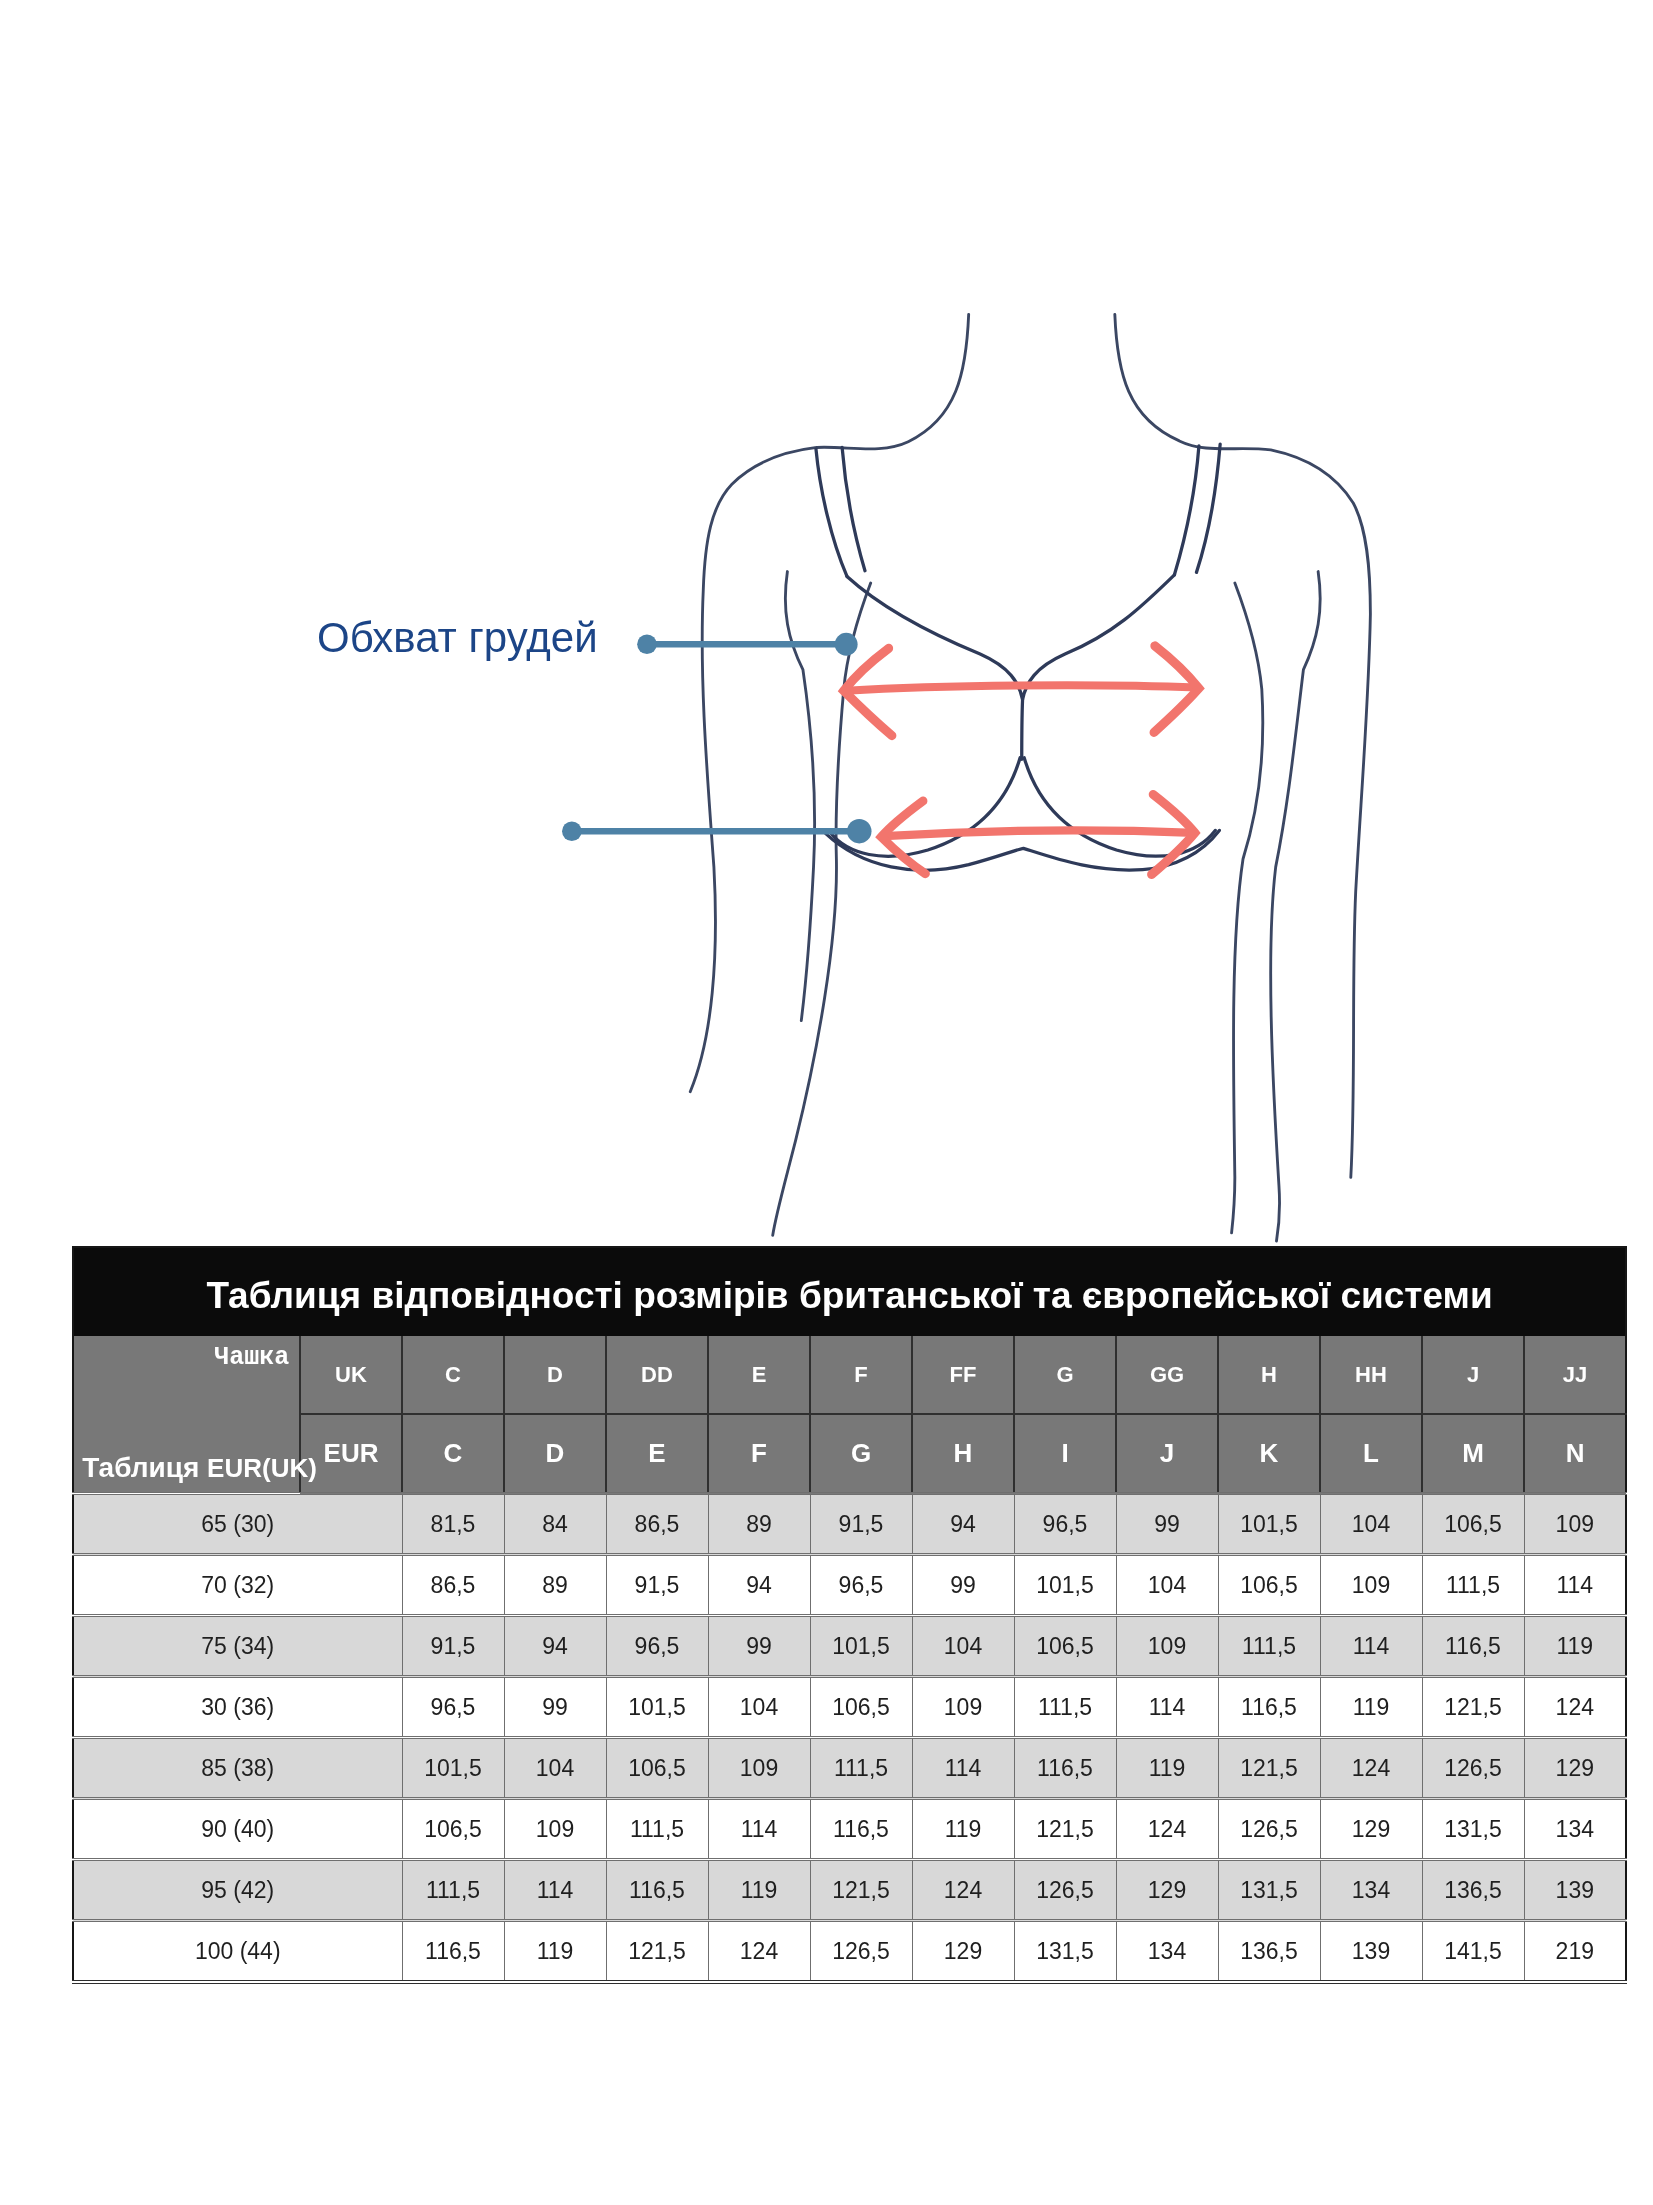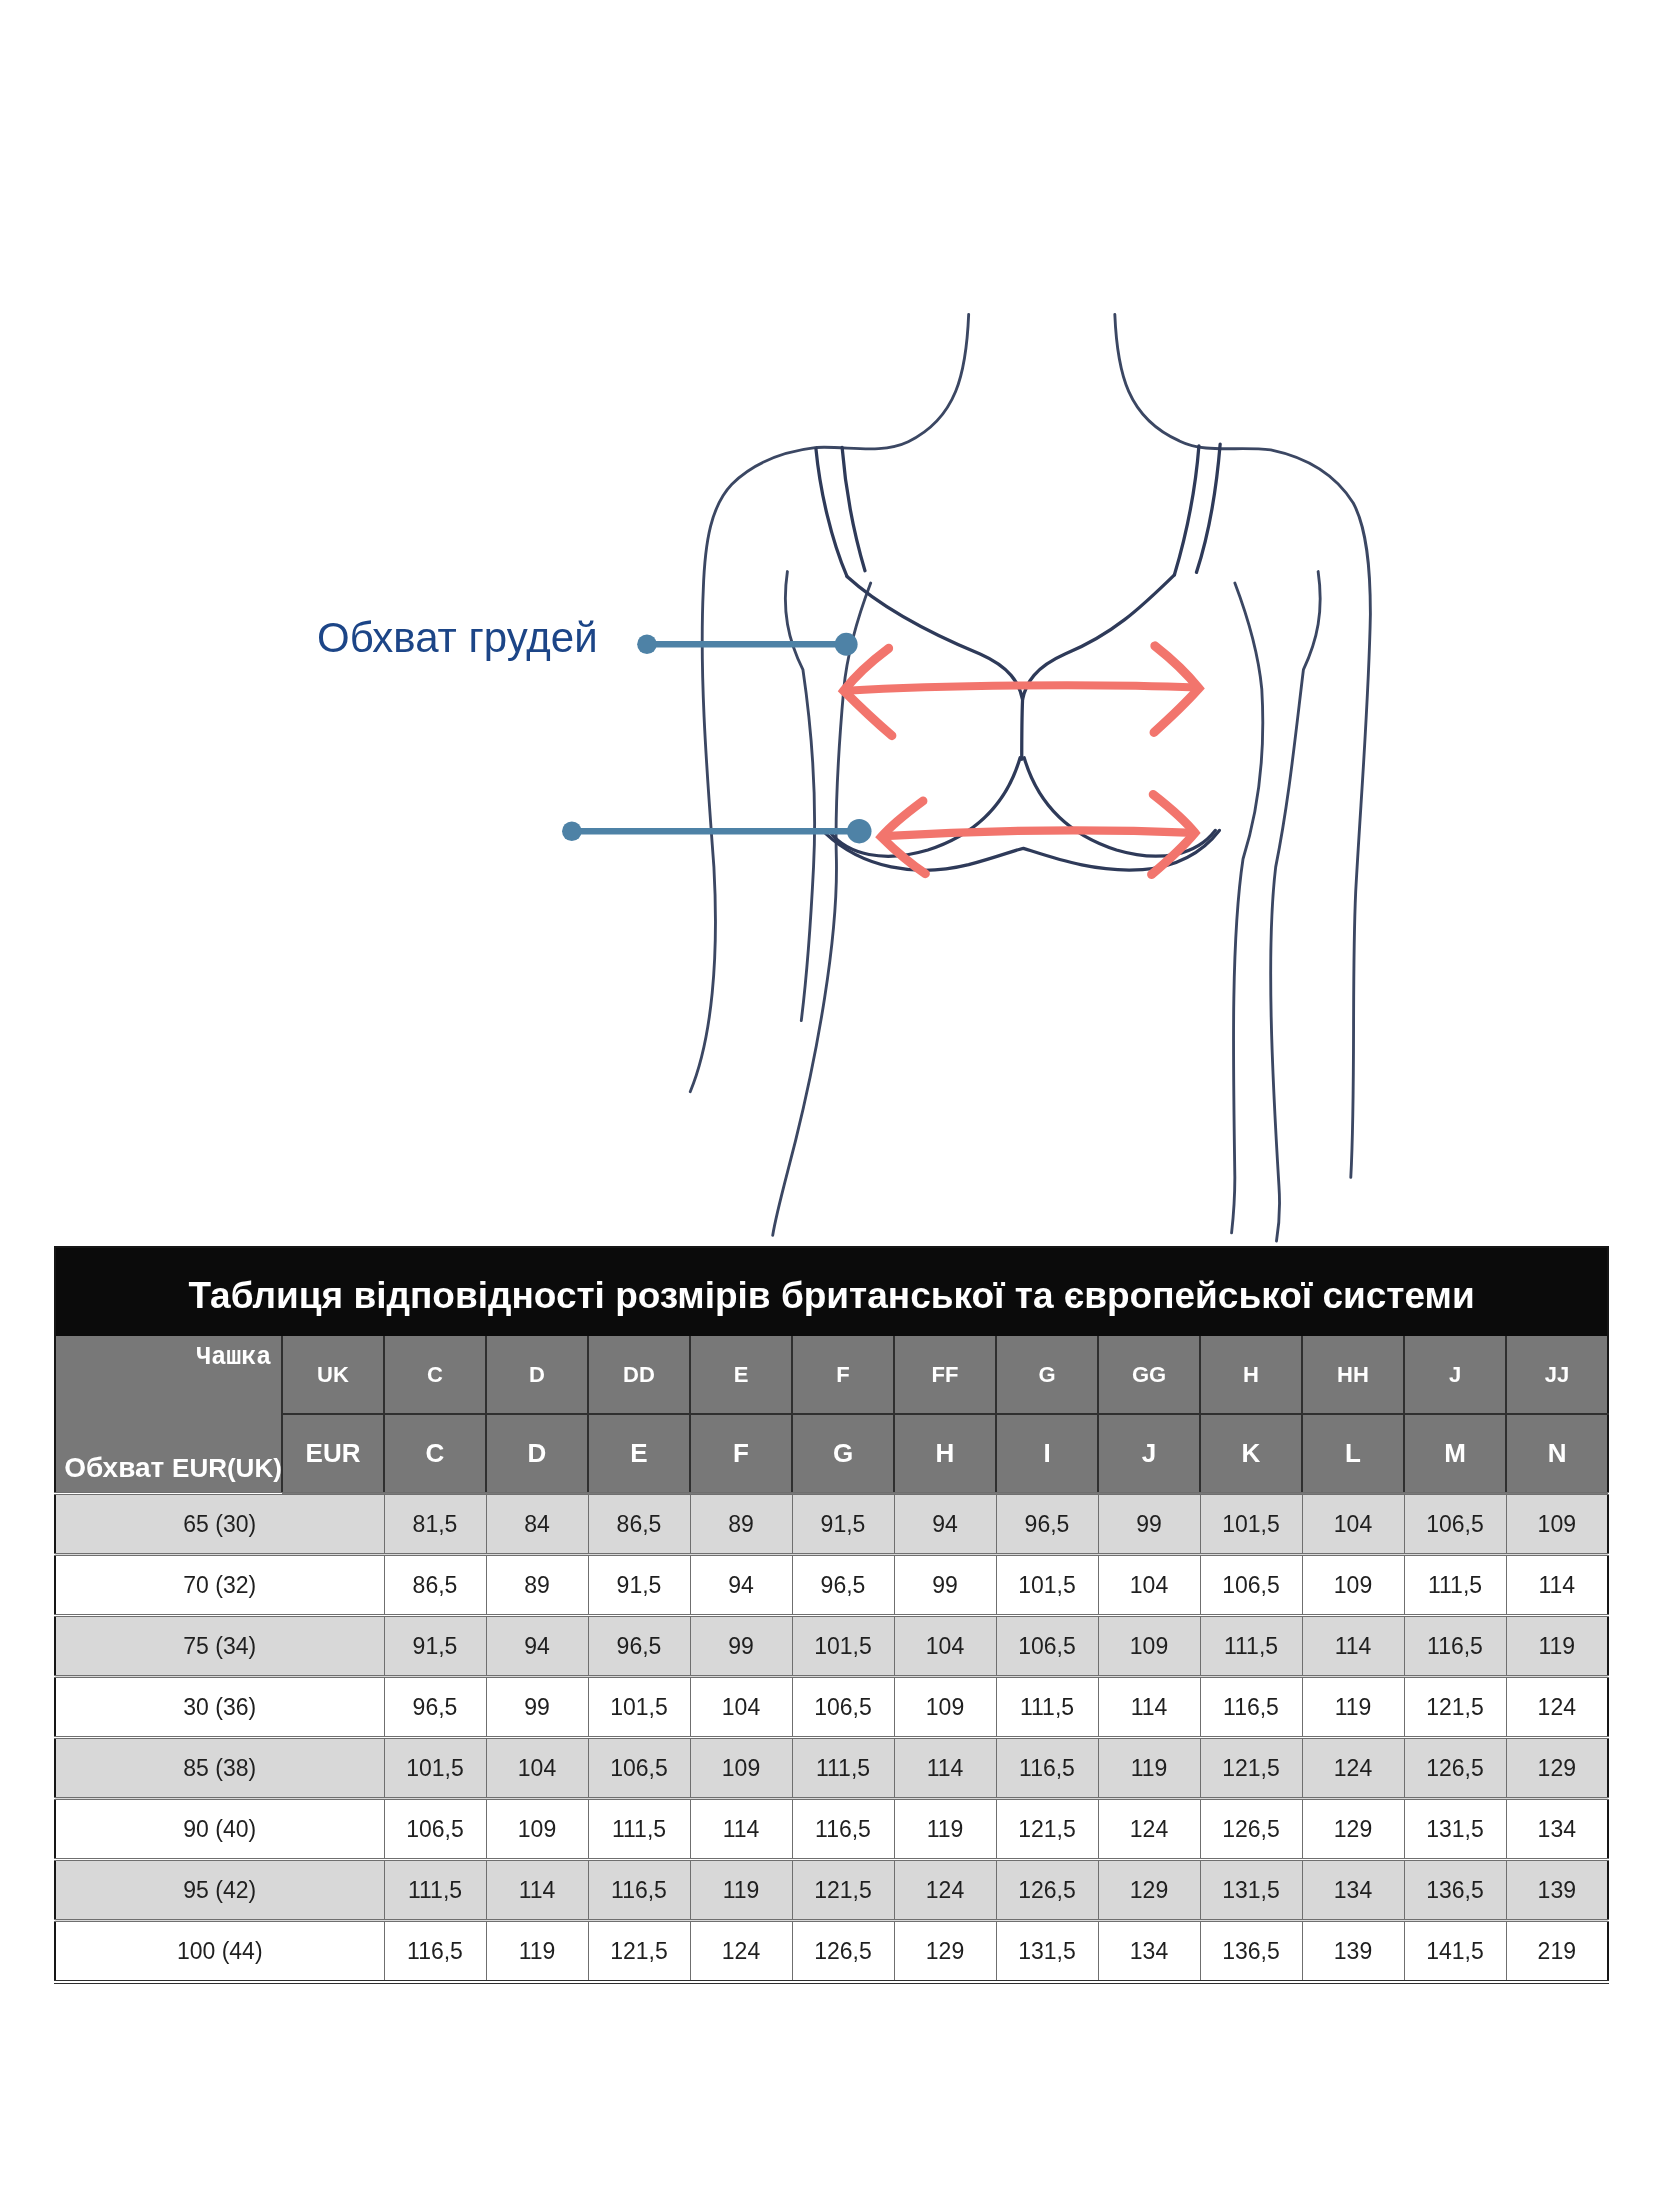--- a/index.html
+++ b/index.html
@@ -6,21 +6,21 @@
   .page{position:relative;width:1654px;height:2205px;background:#ffffff;overflow:hidden;
         font-family:"Liberation Sans","DejaVu Sans",sans-serif;}
   
   .figure{position:absolute;left:0;top:0;width:1654px;height:1602px;}
   .figure svg{position:absolute;left:0;top:0;}
   .fig-label{position:absolute;font-size:42px;font-weight:500;color:var(--label_text);
              white-space:nowrap;letter-spacing:0px;}
   #label-bust{left:317px;top:614px;}
   #label-underbust{left:149px;top:802px;}
   
-  table.size-table{position:absolute;left:54px;top:1246px;width:1554px;
+  table.size-table{position:absolute;left:72px;top:1246px;width:1554px;
       border-collapse:collapse;table-layout:fixed;
       border:2.5px solid #161616;border-bottom:4.9px double #2e2e2e;}
   .title-row th{height:79px;background:var(--title_bg);color:var(--title_text);
       font-size:37px;font-weight:bold;text-align:center;vertical-align:middle;padding-top:8.2px;}
   tr.hdr th{background:var(--header_bg);color:var(--header_text);font-weight:bold;
       text-align:center;vertical-align:middle;}
   #uk-row th{height:75px;border-left:2.5px solid #2f2f2f;font-size:22px;}
   #eur-row th{height:75px;border-left:2.5px solid #2f2f2f;border-top:2.5px solid #2f2f2f;font-size:26px;margin-top:36px;}
   th.corner{position:relative;border:none !important;
       background:
@@ -108,21 +108,21 @@
         <col style="width: 102px;">
         <col style="width: 102px;">
       </colgroup>
     <thead>
       <tr class="title-row">
         <th colspan="14">Таблиця відповідності розмірів британської та європейської системи</th>
       </tr>
       <tr class="hdr" id="uk-row">
         <th class="corner" rowspan="2">
           <span class="corner-top">Чашка</span>
-          <span class="corner-bottom"><span>Обхват </span><span class="sub">EUR(UK)</span></span>
+          <span class="corner-bottom"><span>Таблиця </span><span class="sub">EUR(UK)</span></span>
         </th>
         <th class="sys">UK</th>
       <th>C</th>
           <th>D</th>
           <th>DD</th>
           <th>E</th>
           <th>F</th>
           <th>FF</th>
           <th>G</th>
           <th>GG</th>

